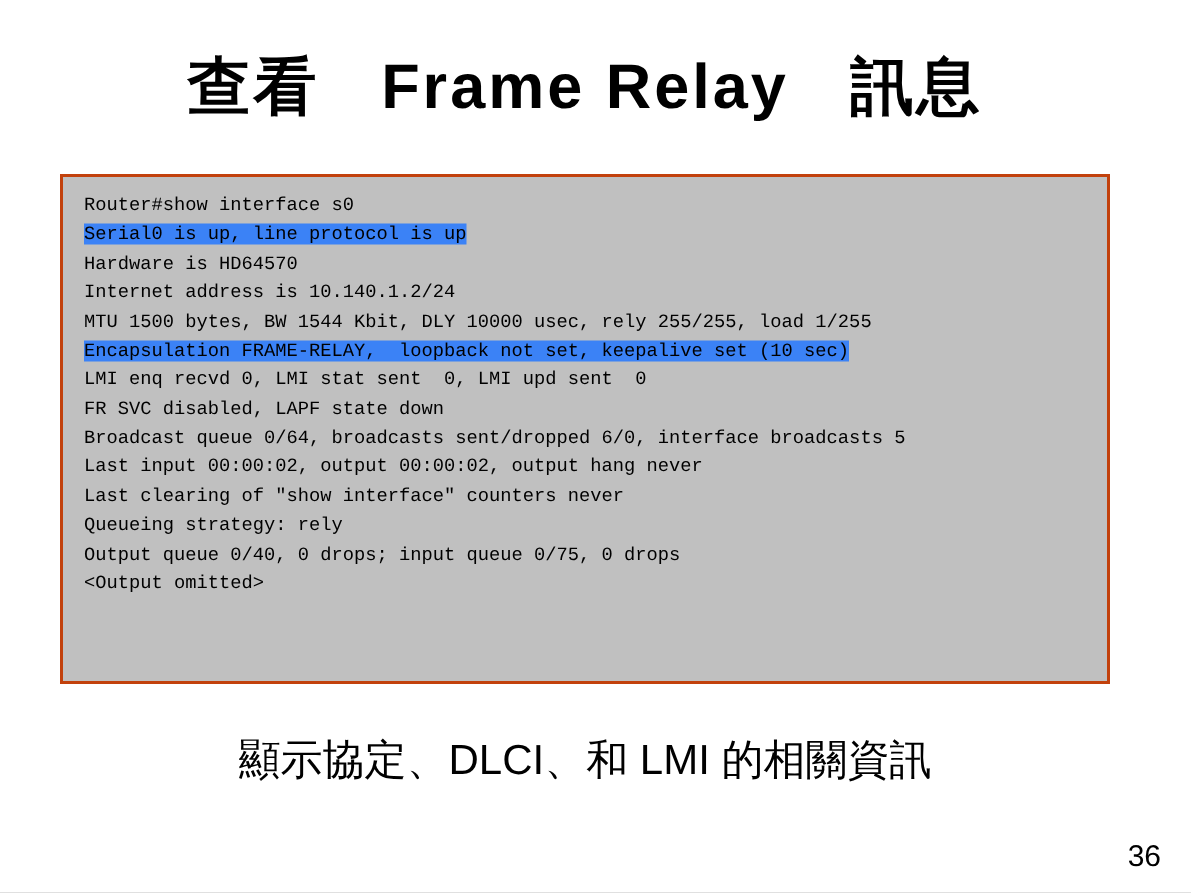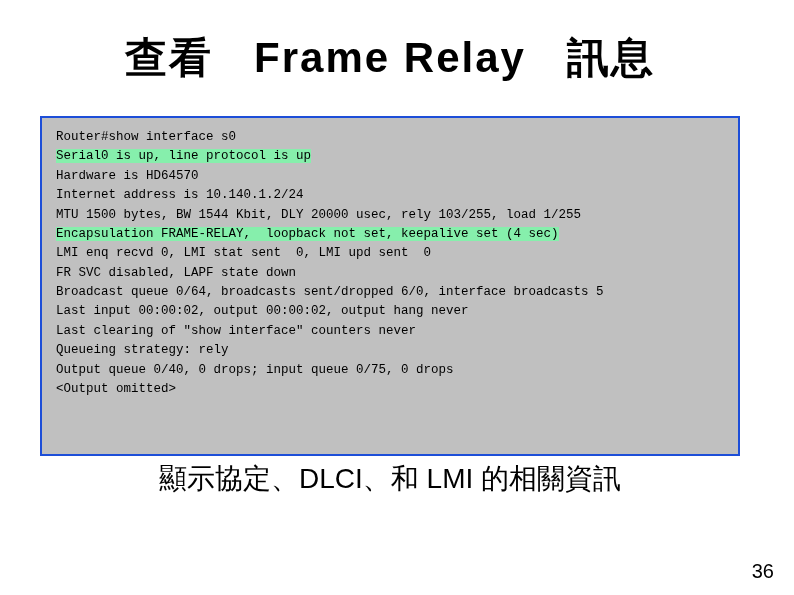--- a/index.html
+++ b/index.html
@@ -30,42 +30,42 @@
       color: #000;
       letter-spacing: 2px;
     }
 
     .title .en {
       font-family: Arial, sans-serif;
     }
 
     .terminal-box {
       background: #c0c0c0;
-      border: 2px solid #1d4ed8;
+      border: 2px solid #c2410c;
       padding: 10px 14px;
       font-family: 'Courier New', Courier, monospace;
       font-size: 12.5px;
       line-height: 1.55;
       color: #000;
       flex: 1;
       max-height: 340px;
     }
 
     .terminal-box .line {
       white-space: pre;
     }
 
     .highlight-yellow {
-      background-color: #86efac;
+      background-color: #3b82f6;
     }
 
     .footer-text {
       font-size: 28px;
       text-align: center;
-      margin-top: 4px;
+      margin-top: 32px;
       color: #000;
       font-weight: normal;
     }
 
     .page-number {
       position: absolute;
       bottom: 12px;
       right: 20px;
       font-size: 20px;
       color: #000;
@@ -84,22 +84,22 @@
     &nbsp;
     <span>訊息</span>
   </div>
 
   <div class="terminal-box">
 
   <div class="line">Router#show interface s0</div>
       <div class="line"><span class="highlight-yellow">Serial0 is up, line protocol is up</span></div>
       <div class="line">Hardware is HD64570</div>
       <div class="line">Internet address is 10.140.1.2/24</div>
-      <div class="line">MTU 1500 bytes, BW 1544 Kbit, DLY 20000 usec, rely 103/255, load 1/255</div>
-      <div class="line"><span class="highlight-yellow">Encapsulation FRAME-RELAY,  loopback not set, keepalive set (4 sec)</span></div>
+      <div class="line">MTU 1500 bytes, BW 1544 Kbit, DLY 10000 usec, rely 255/255, load 1/255</div>
+      <div class="line"><span class="highlight-yellow">Encapsulation FRAME-RELAY,  loopback not set, keepalive set (10 sec)</span></div>
       <div class="line">LMI enq recvd 0, LMI stat sent  0, LMI upd sent  0</div>
       <div class="line">FR SVC disabled, LAPF state down</div>
       <div class="line">Broadcast queue 0/64, broadcasts sent/dropped 6/0, interface broadcasts 5</div>
       <div class="line">Last input 00:00:02, output 00:00:02, output hang never</div>
       <div class="line">Last clearing of "show interface" counters never</div>
       <div class="line">Queueing strategy: rely</div>
       <div class="line">Output queue 0/40, 0 drops; input queue 0/75, 0 drops</div>
       <div class="line">&lt;Output omitted&gt;</div>
     </div>
 

